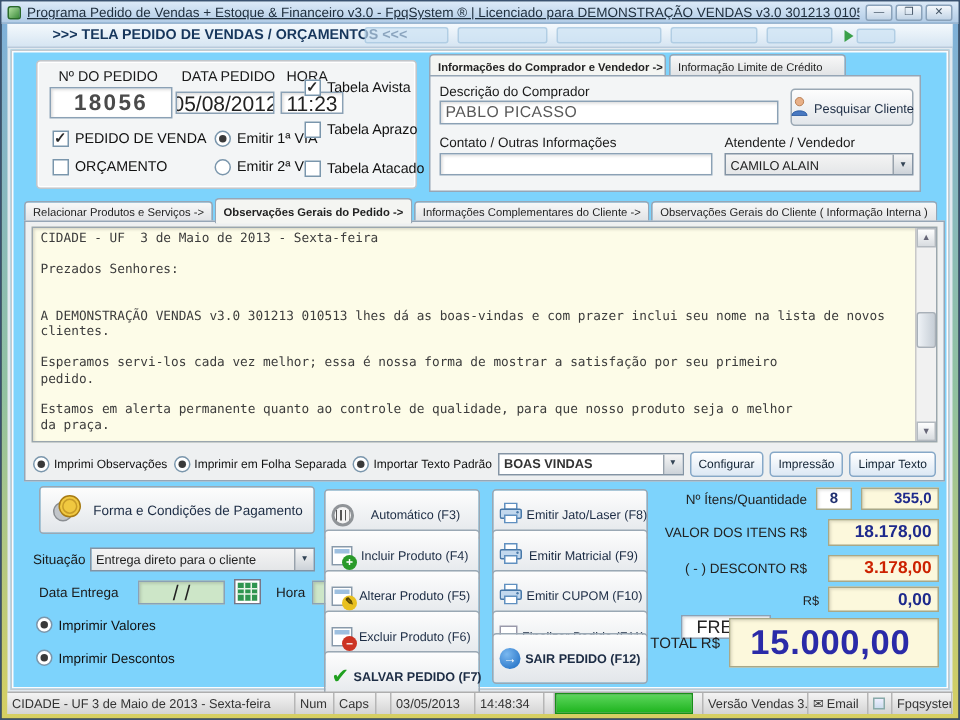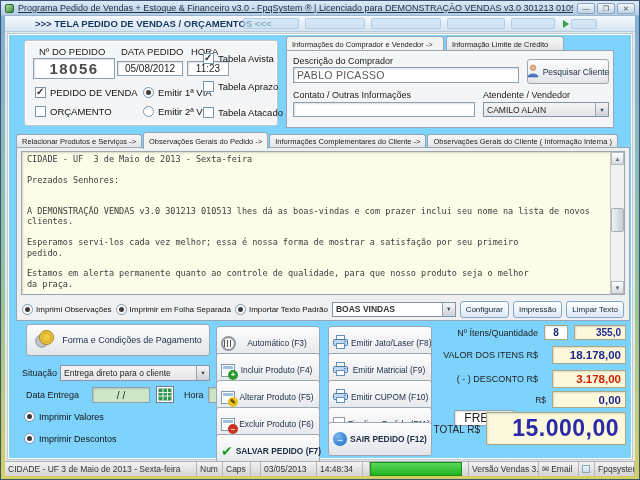--- a/index.html
+++ b/index.html
@@ -29,42 +29,42 @@
     border:1px solid rgba(150,185,215,.55);border-radius:2px}
   .menu-go{position:absolute;top:2px;height:11px;display:flex;align-items:center;gap:2px;font-size:7px;color:#9ab2c6}
   .go-tri{width:0;height:0;border-left:6px solid #3aa04a;border-top:4px solid transparent;border-bottom:4px solid transparent}
 
   .mainpanel{position:absolute;left:2px;right:2px;top:17px;bottom:16px;background:#7dd3fc;
     border:1px solid #c2c9cf;box-shadow:inset 0 0 0 1px #fbfcfd}
 
   
   .lbl{position:absolute;font-size:9.5px;color:#1a1a1a;white-space:nowrap}
   .inp{position:absolute;background:#fff;border:1px solid #8ba1b5;box-shadow:inset 1px 1px 2px rgba(0,0,0,.14);
-    display:flex;align-items:center;font-size:10px;color:#222;padding:0 3px;white-space:nowrap;overflow:hidden}
+    display:flex;align-items:center;font-size:14px;color:#222;padding:0 3px;white-space:nowrap;overflow:hidden}
   .gbox{position:absolute;border:1px solid #c2c6ca;border-radius:3px;background:#f3f5f6;box-shadow:inset 0 0 0 1px #fff}
   .cb{position:absolute;display:flex;align-items:center;gap:4px;font-size:9.5px;color:#111;white-space:nowrap}
   .cbbox{width:11px;height:11px;background:#fff;border:1px solid #7a96ac;position:relative;flex:0 0 auto}
   .cbbox[data-checked="true"]::after{content:"✓";position:absolute;left:0px;top:-2px;font-size:10px;font-weight:bold;color:#2a2a2a}
   .rad .cbbox{border-radius:50%}
   .rad .cbbox[data-checked="true"]::after{content:"";left:2px;top:2px;width:5px;height:5px;border-radius:50%;background:#3a3a3a;position:absolute}
   .dd{position:absolute;background:#fff;border:1px solid #8494a4;display:flex;align-items:stretch;overflow:hidden}
   .dd .ddtext{flex:1;font-size:8.5px;color:#222;display:flex;align-items:center;padding:0 3px;white-space:nowrap;overflow:hidden}
   .dd .ddarrow{width:13px;background:linear-gradient(#f6f6f6,#ccd2d8);border-left:1px solid #98a2ac;
     font-size:5.5px;display:flex;align-items:center;justify-content:center;color:#345;flex:0 0 auto}
   .dd.grey{background:linear-gradient(#f4f4f4,#e4e6e8)}
   .btn{background:linear-gradient(#fdfdfd,#e2e6ea);border:1px solid #9aa8b4;border-radius:3px;color:#1c2c44;
     display:flex;align-items:center;justify-content:center;font-size:8.5px;white-space:nowrap}
   .smbtn{height:17px;background:linear-gradient(#ffffff,#dce8f4);border:1px solid #86a8c8;border-radius:3px;
     font-size:8px;color:#123;padding:0 5px;display:flex;align-items:center;white-space:nowrap}
 
   
   .tab{background:linear-gradient(#f8f8f8,#e0e2e4);border:1px solid #96a6b6;border-bottom:none;
     border-radius:3px 3px 0 0;font-size:7.5px;color:#222;padding:0 5px;white-space:nowrap;overflow:hidden;
     display:flex;align-items:center}
-  .tab.active{background:#f4f5f2;font-weight:normal}
+  .tab.active{background:#f4f5f2;font-weight:bold}
 
   .buyer-tabc{position:absolute;left:278px;top:2px;width:328px;height:92px}
   .buyer-tabc .tab{position:absolute;height:15px}
   .buyer-panel{position:absolute;left:0;right:0;top:14px;bottom:0;border:1px solid #96a6b6;background:#f3f5f6}
 
   .main-tabstrip{position:absolute;left:8px;top:97px;width:614px;height:17px;display:flex;align-items:flex-end;gap:1px}
   .main-tabstrip .tab{height:14px;flex:0 1 auto}
   .main-tabstrip .tab.active{height:17px;margin-bottom:-1px;z-index:2}
 
   .tabpage{position:absolute;left:8px;top:113px;width:614px;height:174px;border:1px solid #96a6b6;background:#eef0f1}
@@ -106,21 +106,21 @@
   .ic-page::after{content:"✔";position:absolute;right:-4px;bottom:-4px;font-size:9px;color:#1fa01f;font-weight:bold}
   .ic-exit{width:14px;height:14px;border-radius:50%;background:radial-gradient(circle at 35% 30%,#7ab8f0,#1868c0);
     color:#fff;font-size:9px;line-height:14px;text-align:center;font-weight:bold}
   .ic-exit::after{content:"→"}
 
   
   .tlabel{position:absolute;font-size:9px;color:#222;text-align:right;white-space:nowrap}
   .vbox{position:absolute;background:#fcf8dc;border:1px solid #a8a888;box-shadow:inset 1px 1px 2px rgba(0,0,0,.12);
     font-weight:bold;display:flex;align-items:center;justify-content:flex-end;padding:0 4px;font-size:11.5px}
   .navy{color:#1e2a8c}.red{color:#cc2200}
-  .totalbox{font-size:23px;color:#2a2aa8;letter-spacing:.5px;padding-right:6px}
+  .totalbox{font-size:23px;color:#2a2aa8;letter-spacing:.5px;padding-right:18px}
 
   
   .statusbar{position:absolute;left:0;right:0;bottom:0;height:15px;display:flex;align-items:stretch;
     background:linear-gradient(#f4f4f4,#d4d4d4);border-top:1px solid #aeaeae;font-size:8.5px;color:#333;overflow:hidden}
   .scell{border-right:1px solid #b6b6b6;padding:2px 3px 0;white-space:nowrap;overflow:hidden;flex:0 0 auto;display:flex;gap:2px;align-items:center;padding-top:0}
   .scell.green{background:linear-gradient(#5cd65c,#1fb41f);border:1px solid #189018}
   .miniic{width:8px;height:8px;border:1px solid #8aa;background:linear-gradient(#eef,#cde)}
 </style>
 </head>
 <body>

